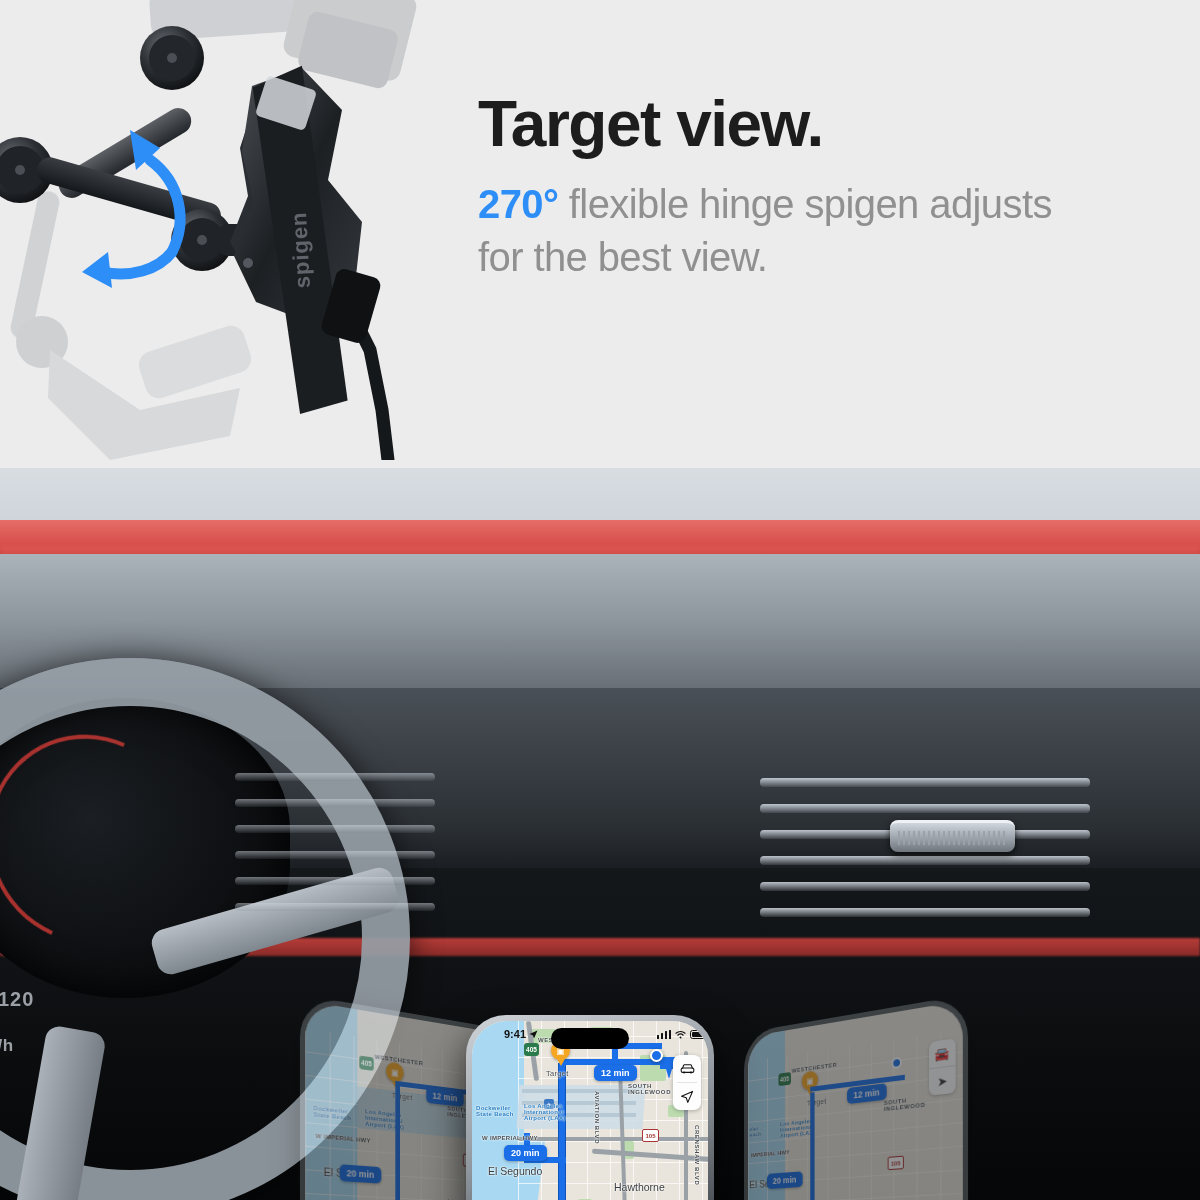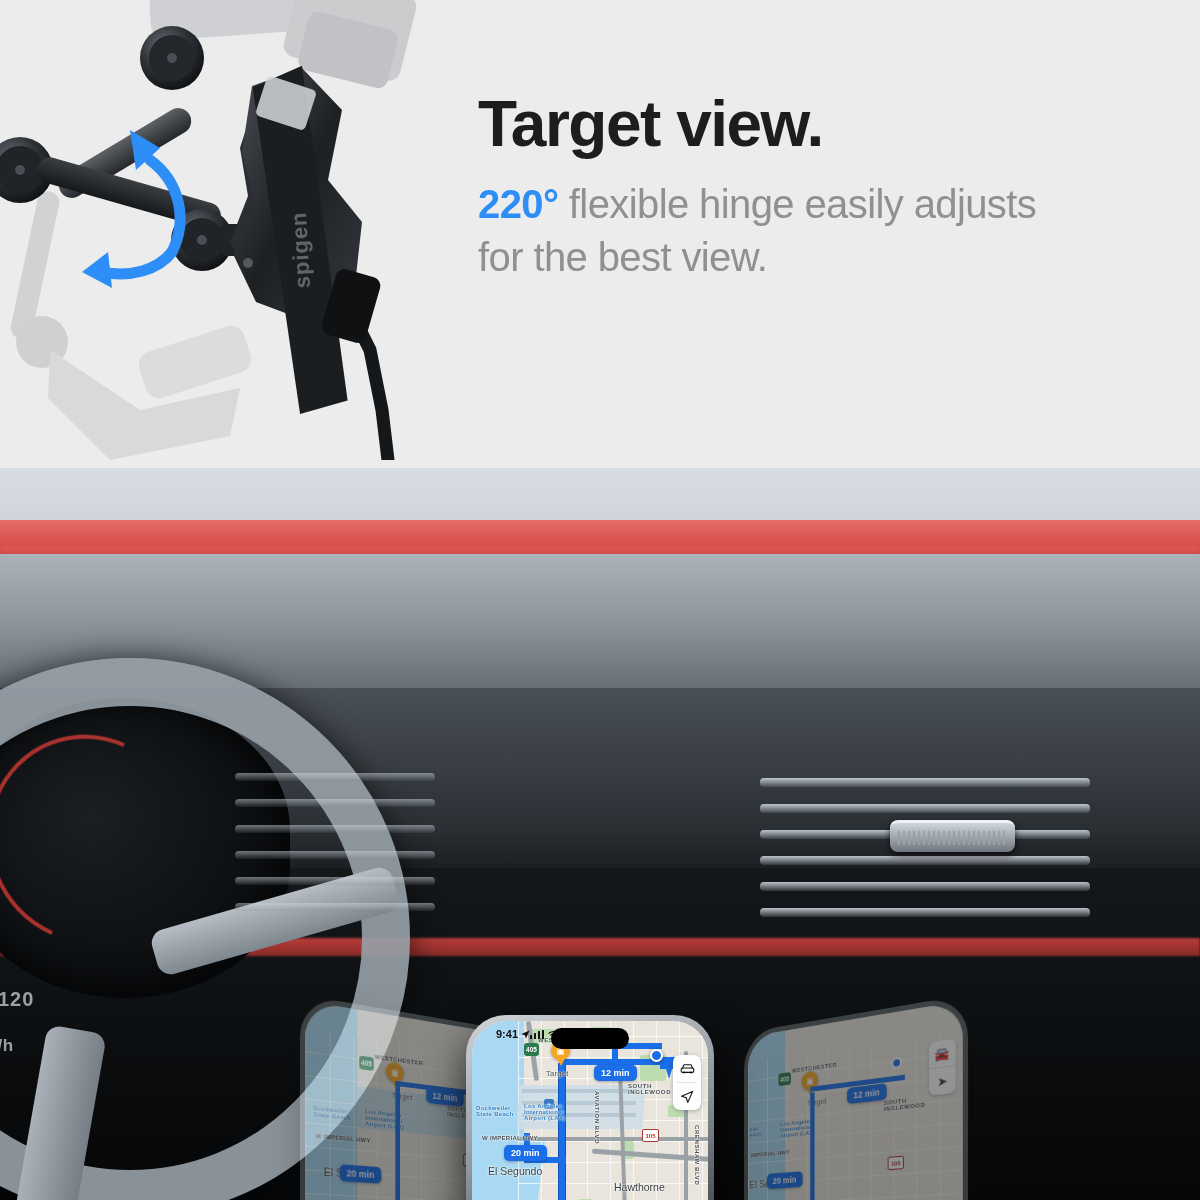--- a/index.html
+++ b/index.html
@@ -79,22 +79,22 @@
 
   
   #phone-center{ position:absolute; left:466px; top:547px; width:248px; height:534px;
     border-radius:40px;
     background:linear-gradient(160deg,#cfd4d9 0%,#8f969d 25%,#3b4045 50%,#8f969d 78%,#dfe3e7 100%);
     padding:6px; box-shadow:0 18px 40px rgba(0,0,0,.75); z-index:40; }
   #phone-screen{ position:relative; width:100%; height:100%; border-radius:35px;
     overflow:hidden; background:#e8e6e1; }
 
   
-  #status-bar{ position:absolute; left:8px; top:0; width:100%; height:26px; z-index:12;
-    display:flex; align-items:center; padding:0 16px;
+  #status-bar{ position:absolute; left:16px; top:0; width:100%; height:26px; z-index:12;
+    display:flex; align-items:center; justify-content:space-between; padding:0 16px;
     font-size:11px; font-weight:700; color:#111; }
   #notch{ position:absolute; left:50%; top:7px; transform:translateX(-50%);
     width:78px; height:21px; border-radius:12px; background:#000; z-index:14; }
   #sb-left{ display:flex; align-items:center; gap:3px; }
   #sb-right{ display:flex; align-items:center; gap:4px; }
   .sig-bars{ display:flex; align-items:flex-end; gap:1.5px; height:9px; }
   .sig-bars i{ width:2.4px; background:#111; border-radius:.5px; display:block; }
   .sig-bars i:nth-child(1){height:3.5px}.sig-bars i:nth-child(2){height:5.5px}
   .sig-bars i:nth-child(3){height:7.5px}.sig-bars i:nth-child(4){height:9px}
   .batt{ width:18px; height:9px; border:1.3px solid #111; border-radius:2.6px;
@@ -253,21 +253,21 @@
       <path d="M140 140 L170 158 L146 180 Z" fill="#2E8EF7"></path>
     </g>
     <g>
       <path d="M182 262 C168 280 140 288 112 282" stroke="#2E8EF7" stroke-width="11" fill="none" stroke-linecap="round"></path>
       <path d="M118 262 L92 282 L122 298 Z" fill="#2E8EF7"></path>
     </g>
   </svg>
 
   <div id="headline-block">
     <div id="headline-title">Target view.</div>
-    <div id="headline-sub"><span id="headline-degrees">220°</span><span> flexible hinge easily adjusts for the best view.</span></div>
+    <div id="headline-sub"><span id="headline-degrees">270°</span><span> flexible hinge spigen adjusts for the best view.</span></div>
   </div>
 </div>
 
 <div id="car-panel">
 
   <div class="windshield"></div>
   <div class="red-trim"></div>
   <div class="red-trim r2"></div>
   <div class="dash-top"></div>
   <div class="dash-mid"></div>

